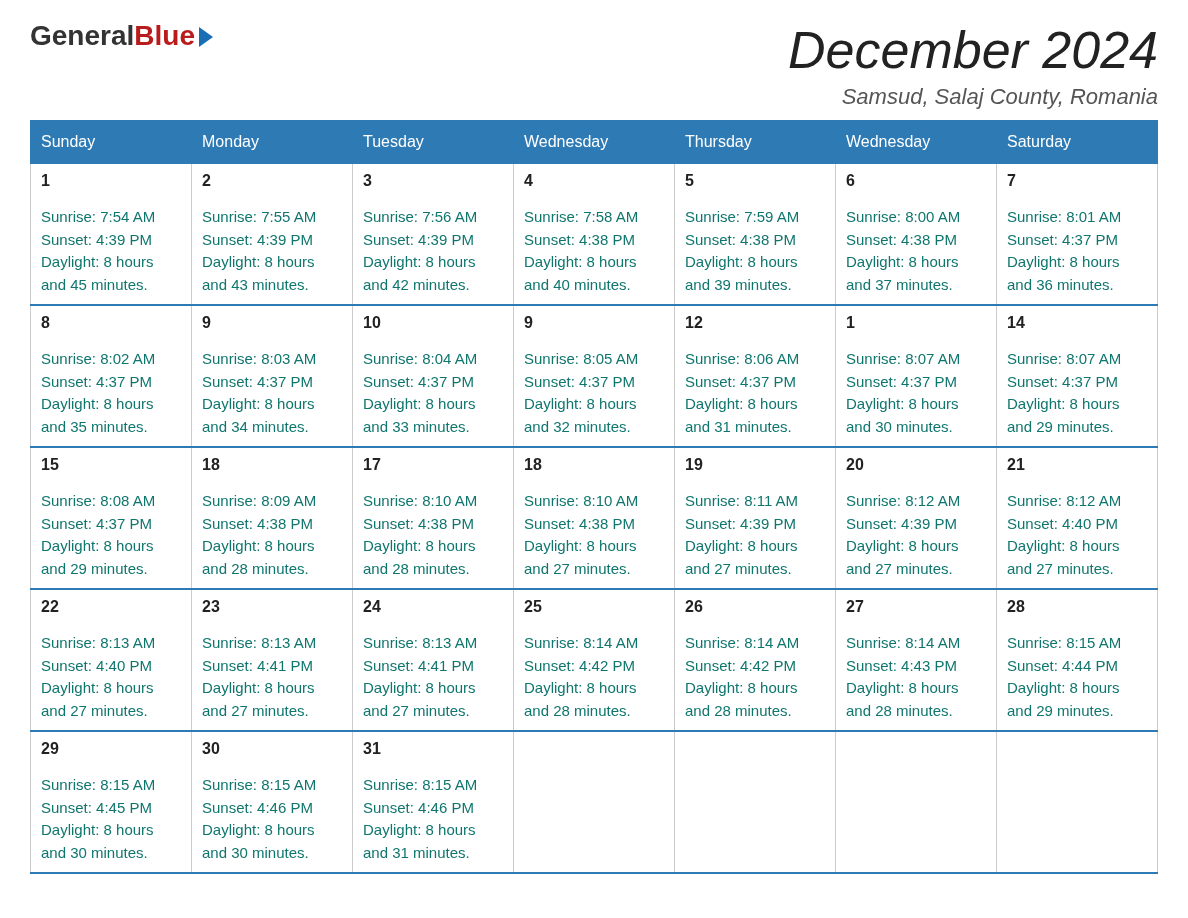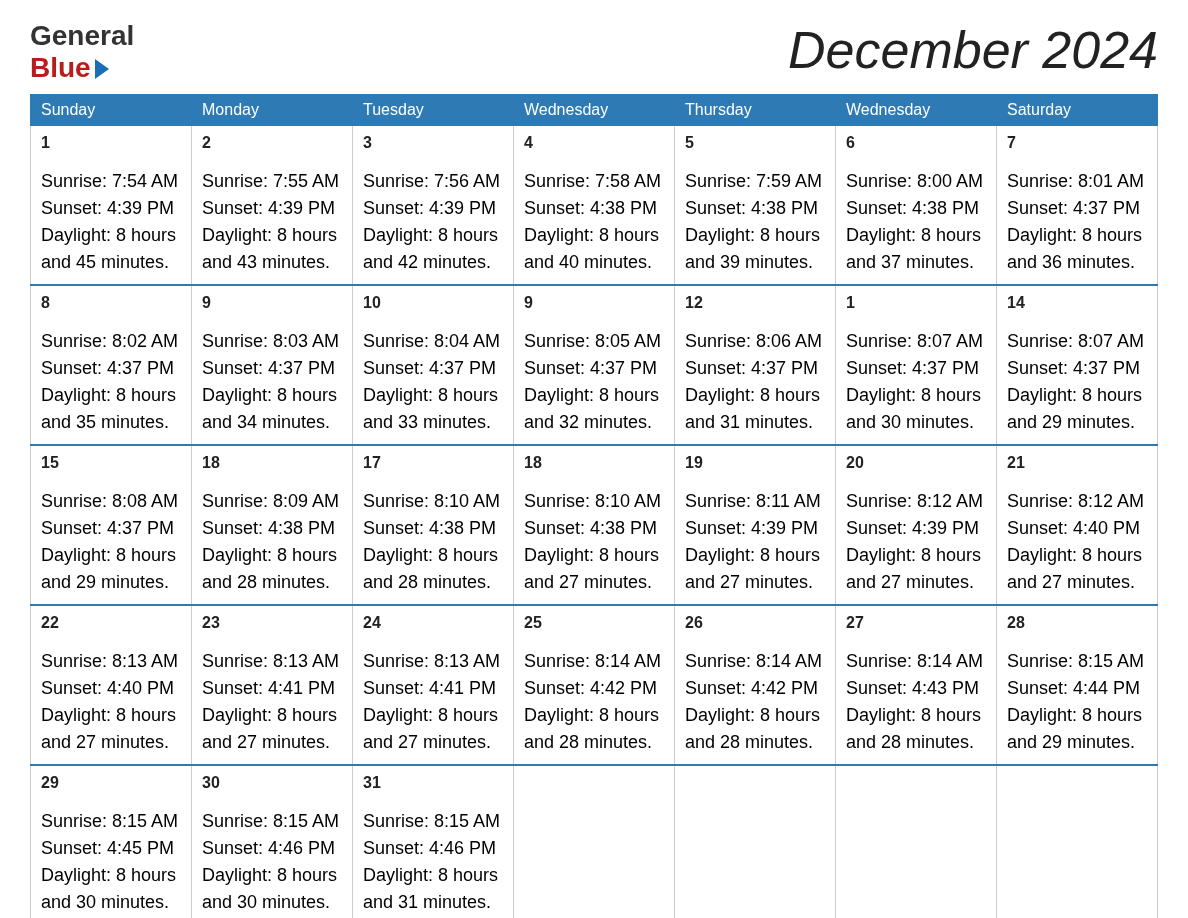--- a/index.html
+++ b/index.html
@@ -11,21 +11,20 @@
       padding: 20px 30px;
     }
     .header-area {
       display: flex;
       justify-content: space-between;
       align-items: flex-start;
       margin-bottom: 10px;
     }
     .logo {
       display: flex;
-      flex-direction: column;
       align-items: flex-start;
     }
     .logo-general {
       font-size: 28px;
       font-weight: bold;
       color: #333;
     }
     .logo-blue {
       font-size: 28px;
       font-weight: bold;
@@ -59,21 +58,21 @@
     table {
       width: 100%;
       border-collapse: collapse;
       margin-top: 10px;
     }
     thead tr th {
       background-color: #2e7ab5;
       color: #fff;
       font-size: 16px;
       font-weight: normal;
-      padding: 6px 10px;
+      padding: 12px 10px;
       text-align: left;
       border: 1px solid #2e7ab5;
     }
     tbody tr td {
       vertical-align: top;
       padding: 8px 10px;
       border: 1px solid #ccc;
       font-size: 13px;
       color: #333;
       width: 14.28%;
@@ -83,42 +82,43 @@
       border-bottom: 2px solid #2e7ab5;
     }
     .day-number {
       font-size: 16px;
       font-weight: bold;
       color: #222;
       display: block;
       margin-bottom: 4px;
     }
     .day-info {
-      font-size: 18px;
+      font-size: 15px;
       line-height: 1.5;
-      color: #000000;
+      color: #0f766e;
       margin-top: 16px;
     }
     .empty-cell {
       background: #fff;
     }
   </style>
 </head>
 <body>
 
 <div class="header-area">
   <div class="logo">
     <span class="logo-general">General</span>
     <div class="logo-blue">
       <span>Blue</span>
       <div class="logo-arrow"></div>
     </div>
   </div>
   <div class="title-area">
     <div class="month-title">December 2024</div>
+    <div class="location">Samsud, Salaj County, Romania</div>
   </div>
 </div>
 
 <table>
   <thead>
     <tr>
     <th>Sunday</th>
         <th>Monday</th>
         <th>Tuesday</th>
         <th>Wednesday</th>

